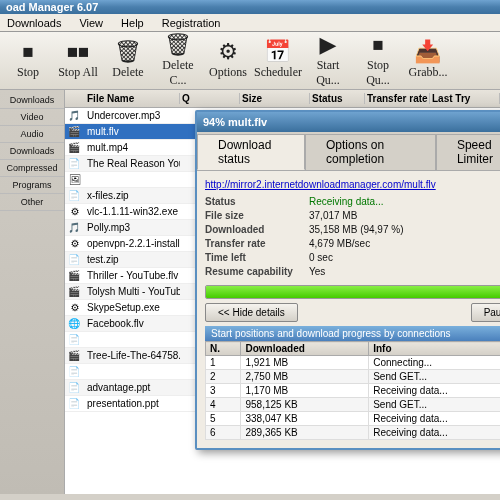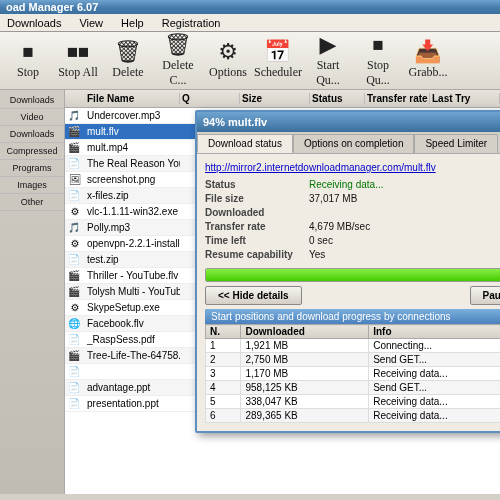--- a/index.html
+++ b/index.html
@@ -143,22 +143,22 @@
       display: flex;
       align-items: center;
       padding: 0 6px;
     }
     .dialog-tabs {
       display: flex;
       background: #d4d0c8;
       border-bottom: 1px solid #aaa;
     }
     .dialog-tab {
-      padding: 3px 10px;
-      font-size: 10px;
+      padding: 3px 20px;
+      font-size: 12px;
       cursor: pointer;
       border: 1px solid #aaa;
       border-bottom: none;
       background: #d4d0c8;
       margin-top: 2px;
     }
     .dialog-tab.active {
       background: #f0ece4;
       border-bottom: 1px solid #f0ece4;
       z-index: 1;
@@ -206,21 +206,20 @@
       align-items: center;
       margin-top: 4px;
     }
     .dlg-btn {
       padding: 3px 12px;
       font-size: 10px;
       background: linear-gradient(to bottom, #f5f3ee, #d4d0c8);
       border: 1px solid #888;
       border-radius: 2px;
       cursor: pointer;
-      font-weight: bold;
     }
 
     .connections-header {
       background: linear-gradient(to bottom, #7ab0dc, #4a80bc);
       color: white;
       font-size: 10px;
       padding: 2px 6px;
       margin-top: 4px;
     }
     .connections-table {
@@ -294,24 +293,24 @@
     <span class="icon">📥</span>
     <span class="label">Grabb...</span>
   </div>
 </div>
 
 <div class="main-area">
 
   <div class="sidebar">
     <div class="sidebar-item">Downloads</div>
     <div class="sidebar-item">Video</div>
+    <div class="sidebar-item">Audio</div>
     <div class="sidebar-item">Downloads</div>
     <div class="sidebar-item">Compressed</div>
     <div class="sidebar-item">Programs</div>
-    <div class="sidebar-item">Images</div>
     <div class="sidebar-item">Other</div>
   </div>
 
   <div class="file-list-area">
     <div class="file-list-header">
       <span></span>
       <span>File Name</span>
       <span>Q</span>
       <span>Size</span>
       <span>Status</span>
@@ -350,21 +349,20 @@
           <span class="file-icon">📄</span>
           <span>The Real Reason You're Flat...</span>
           <span></span>
           <span></span>
           <span></span>
           <span></span>
           <span></span>
         </div>
       <div class="file-row">
           <span class="file-icon">🖼</span>
-          <span>screenshot.png</span>
           <span></span>
           <span></span>
           <span></span>
           <span></span>
           <span></span>
         </div>
       <div class="file-row">
           <span class="file-icon">📄</span>
           <span>x-files.zip</span>
           <span></span>
@@ -440,21 +438,20 @@
           <span class="file-icon">🌐</span>
           <span>Facebook.flv</span>
           <span></span>
           <span></span>
           <span></span>
           <span></span>
           <span></span>
         </div>
       <div class="file-row">
           <span class="file-icon">📄</span>
-          <span>_RaspSess.pdf</span>
           <span></span>
           <span></span>
           <span></span>
           <span></span>
           <span></span>
         </div>
       <div class="file-row">
           <span class="file-icon">🎬</span>
           <span>Tree-Life-The-64758.mov</span>
           <span></span>
@@ -506,20 +503,21 @@
         <div class="dialog-info-row">
           <span class="dialog-info-label">Status</span>
           <span class="dialog-info-value status">Receiving data...</span>
         </div>
         <div class="dialog-info-row">
           <span class="dialog-info-label">File size</span>
           <span class="dialog-info-value">37,017 MB</span>
         </div>
         <div class="dialog-info-row">
           <span class="dialog-info-label">Downloaded</span>
+          <span class="dialog-info-value">35,158 MB (94,97 %)</span>
         </div>
         <div class="dialog-info-row">
           <span class="dialog-info-label">Transfer rate</span>
           <span class="dialog-info-value">4,679 MB/sec</span>
         </div>
         <div class="dialog-info-row">
           <span class="dialog-info-label">Time left</span>
           <span class="dialog-info-value">0 sec</span>
         </div>
         <div class="dialog-info-row">

